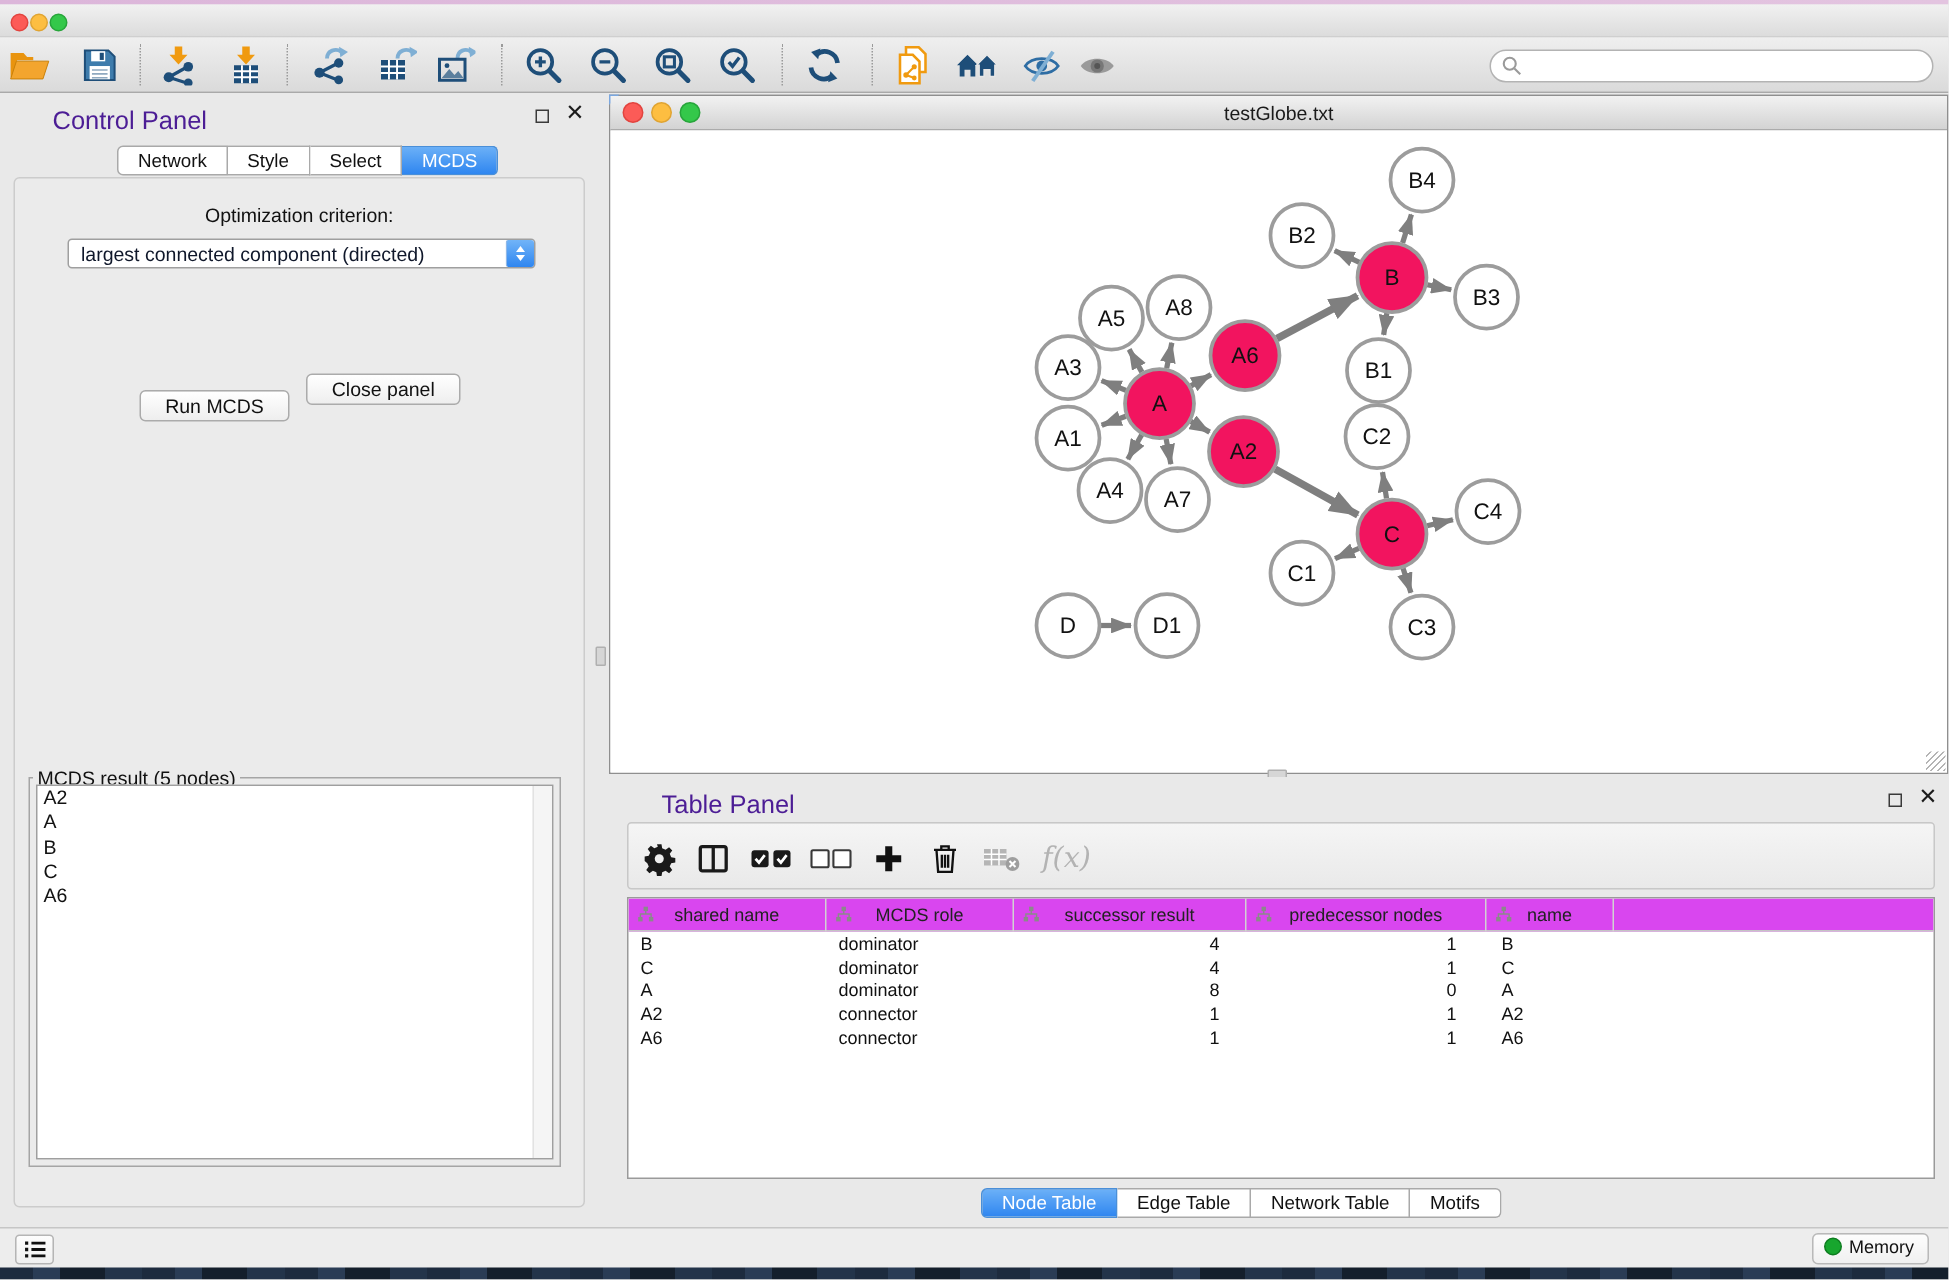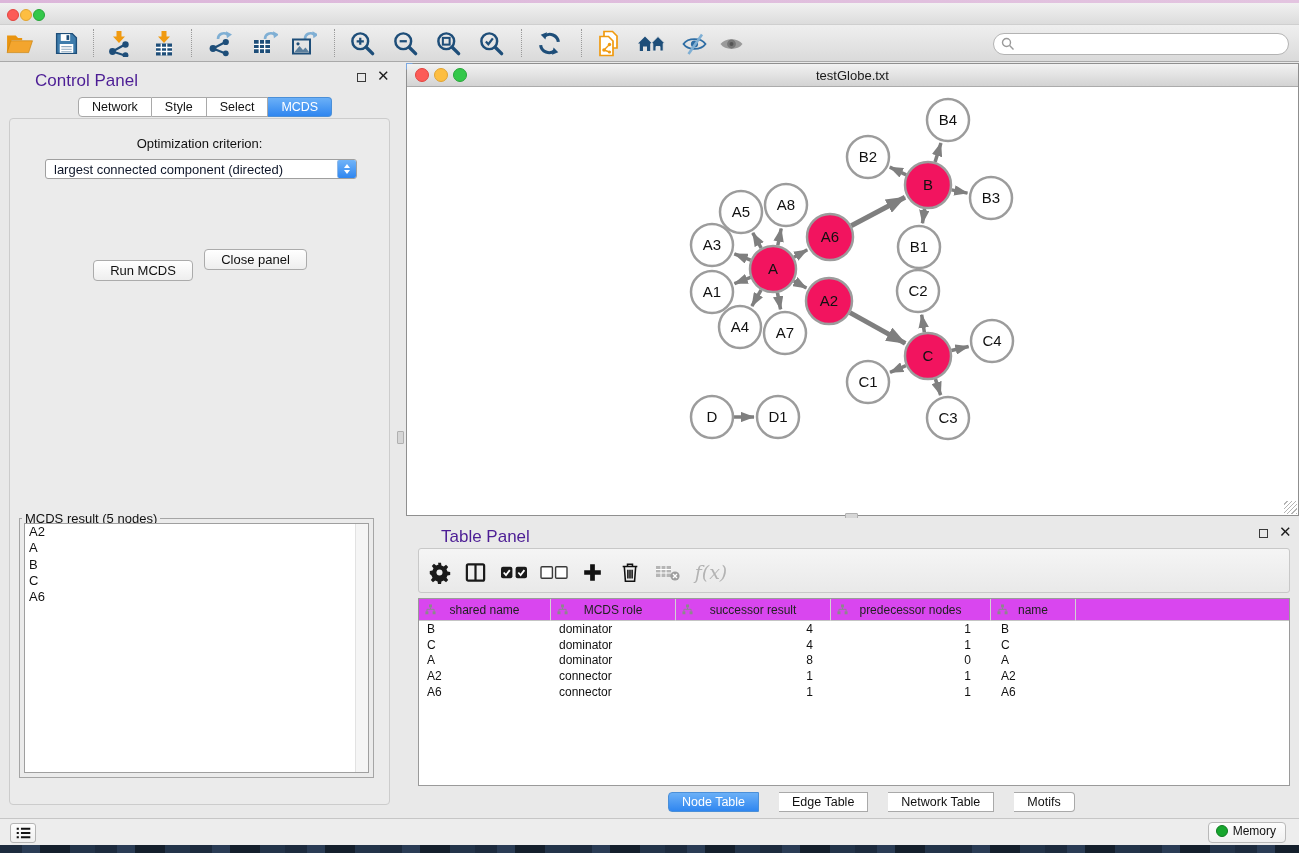--- a/index.html
+++ b/index.html
@@ -111,21 +111,21 @@
   .th-icon rect { fill:#8a8a8a; }
   .col0 { width:132px; } .col1 { width:125px; } .col2 { width:155px; } .col3 { width:160px; } .col4 { width:85px; }
   .th.filler { flex:1; border-right:none; }
   .tbody { }
   .tr { display:flex; height:15.8px; align-items:center; }
   .td { font-size:12px; color:#111; white-space:nowrap; }
   .td.col0 { padding-left:8px; } .td.col1 { padding-left:8px; }
   .td.col2 { text-align:right; padding-right:18px; } .td.col3 { text-align:right; padding-right:20px; }
   .td.col4 { padding-left:10px; }
 
-  .tp-tabs { left:262px; top:274px;gap:20px; }
+  .tp-tabs { left:248px; top:274px; }
 
   
   .statusbar { position:absolute; left:0; top:818px; width:100%; height:27px;
     background:#ededed; border-top:1px solid #c6c6c6; }
   .status-list-btn { position:absolute; left:10px; top:4px; width:26px; height:20px;
     background:linear-gradient(#fdfdfd,#f0f0f0); border:1px solid #b5b5b5; border-radius:3px;
     display:flex; align-items:center; justify-content:center; }
   .memory-btn { position:absolute; right:13px; top:3px; height:21px; padding:0 9px 3px 7px;
     background:linear-gradient(#fdfdfd,#f0f0f0); border:1px solid #b9b9b9; border-radius:4px;
     display:flex; align-items:center; gap:5px; font-size:12px; color:#111; }

